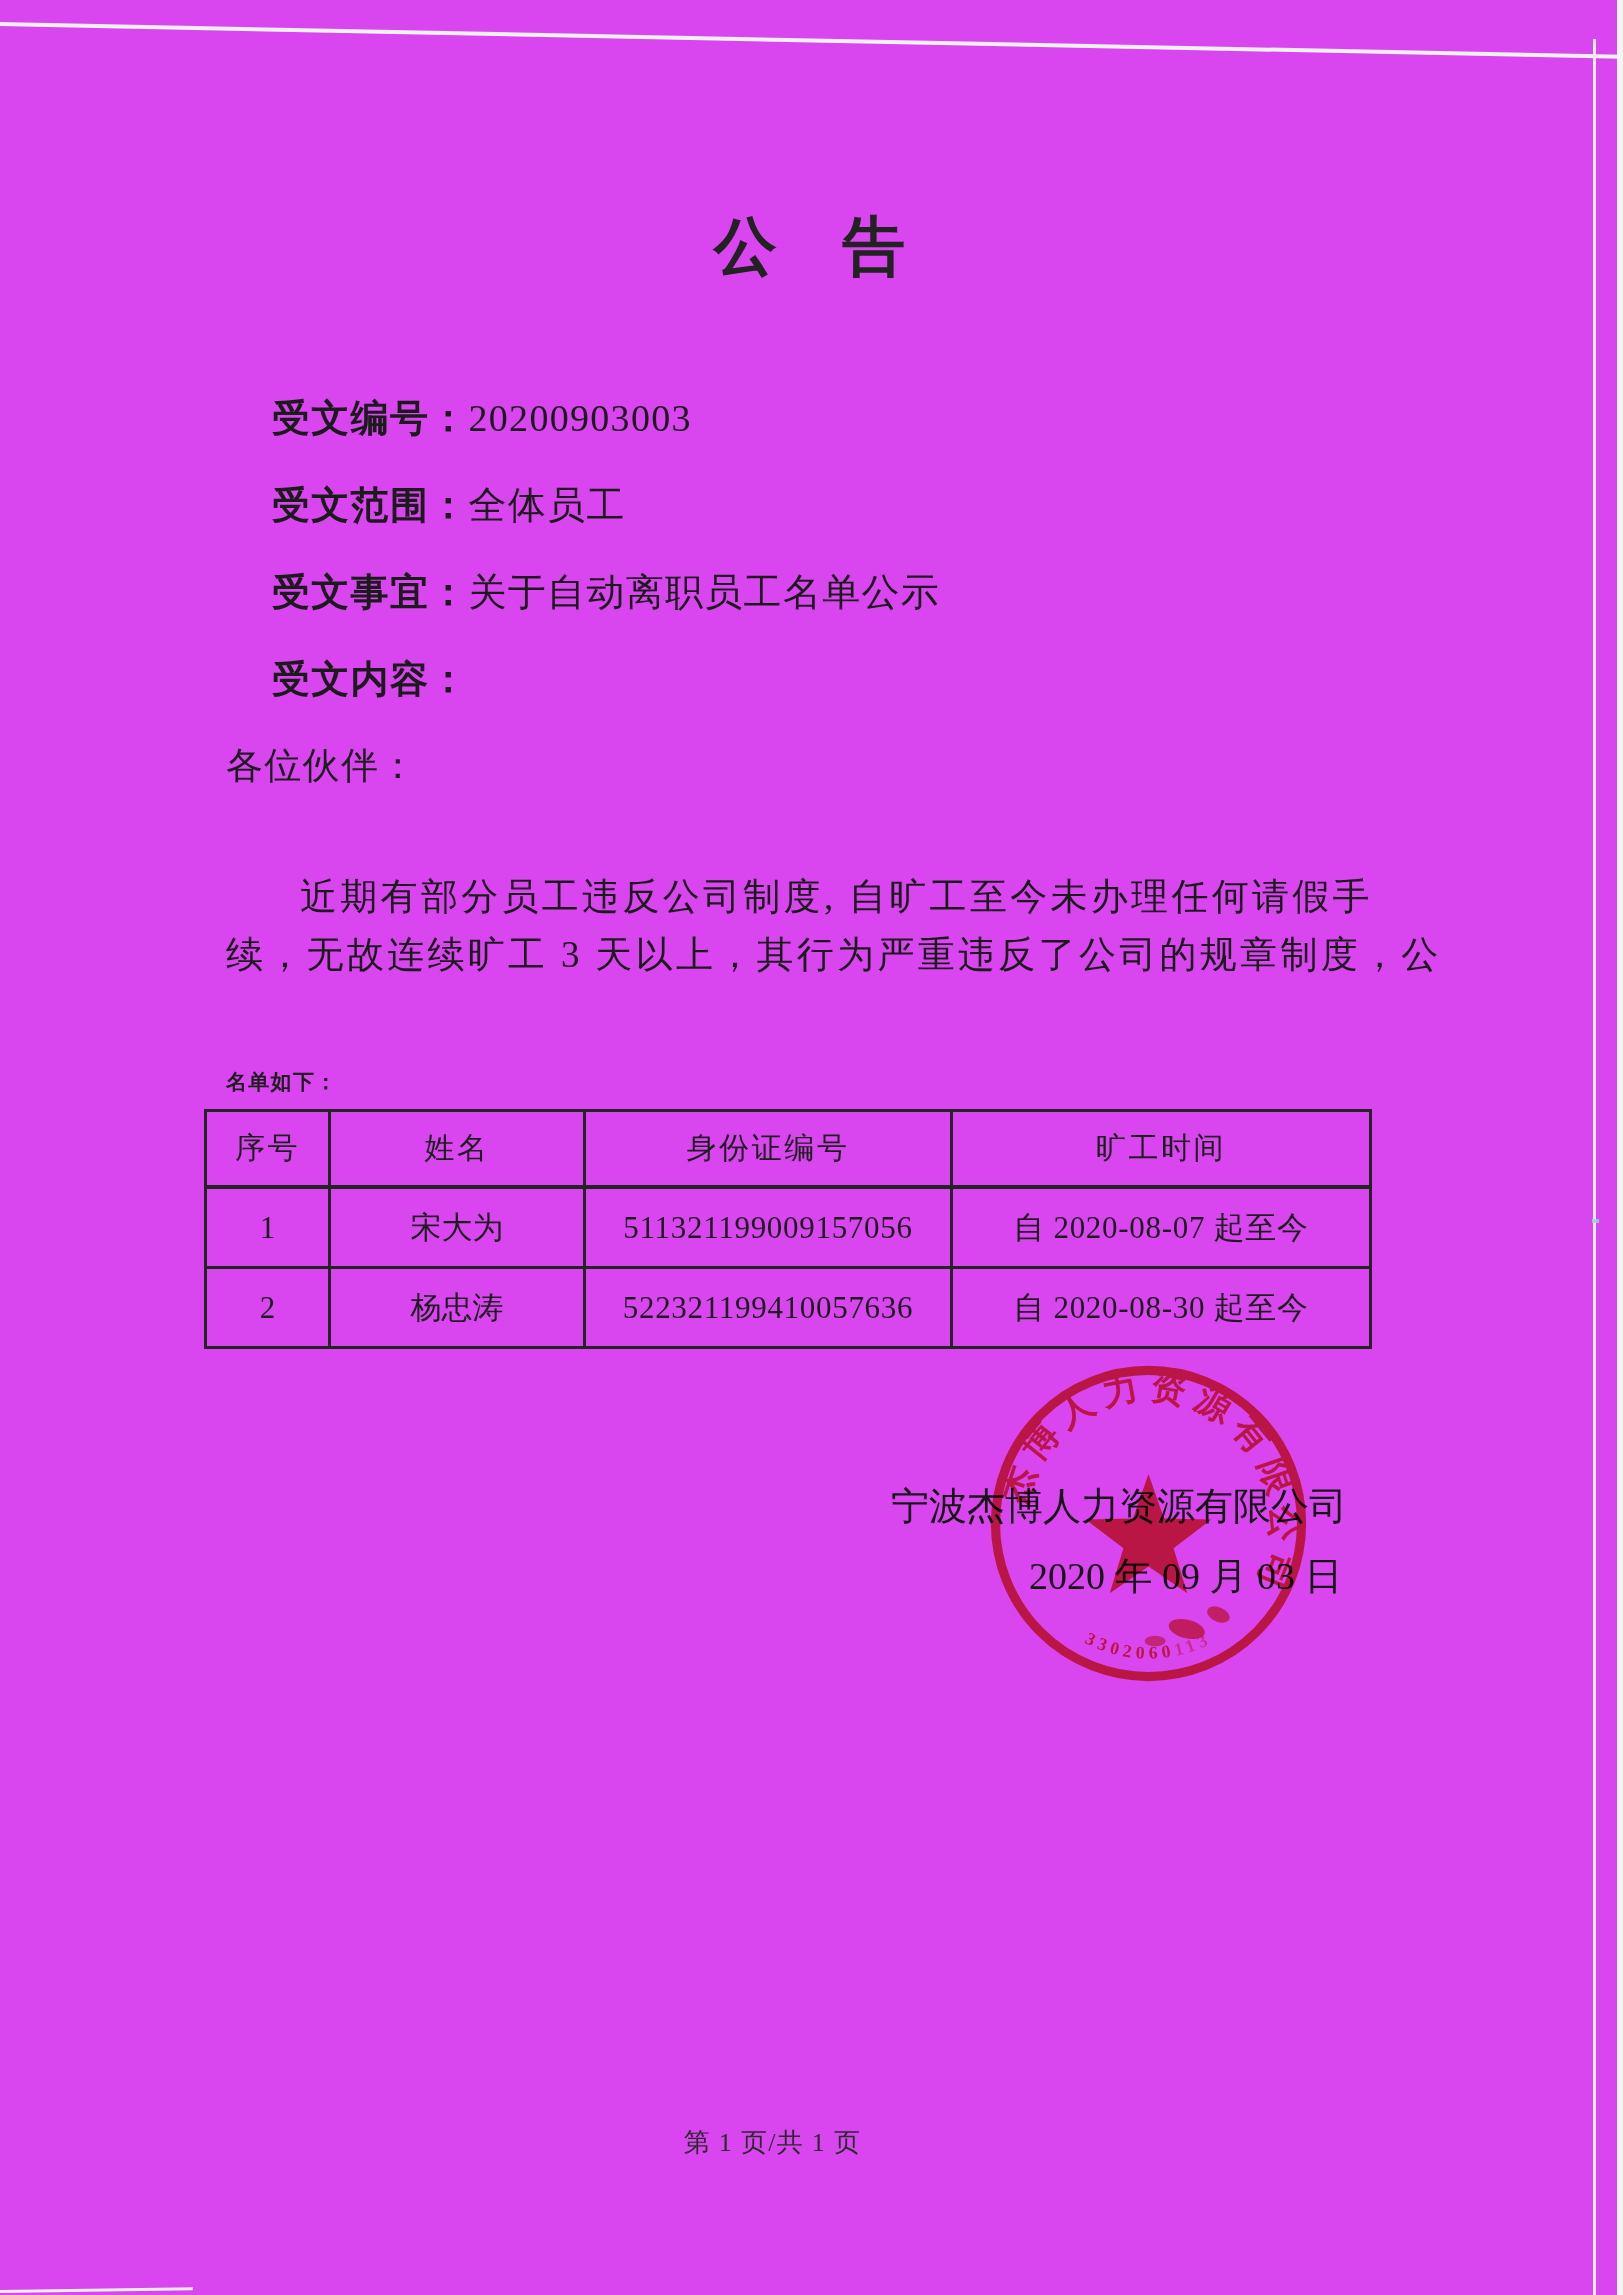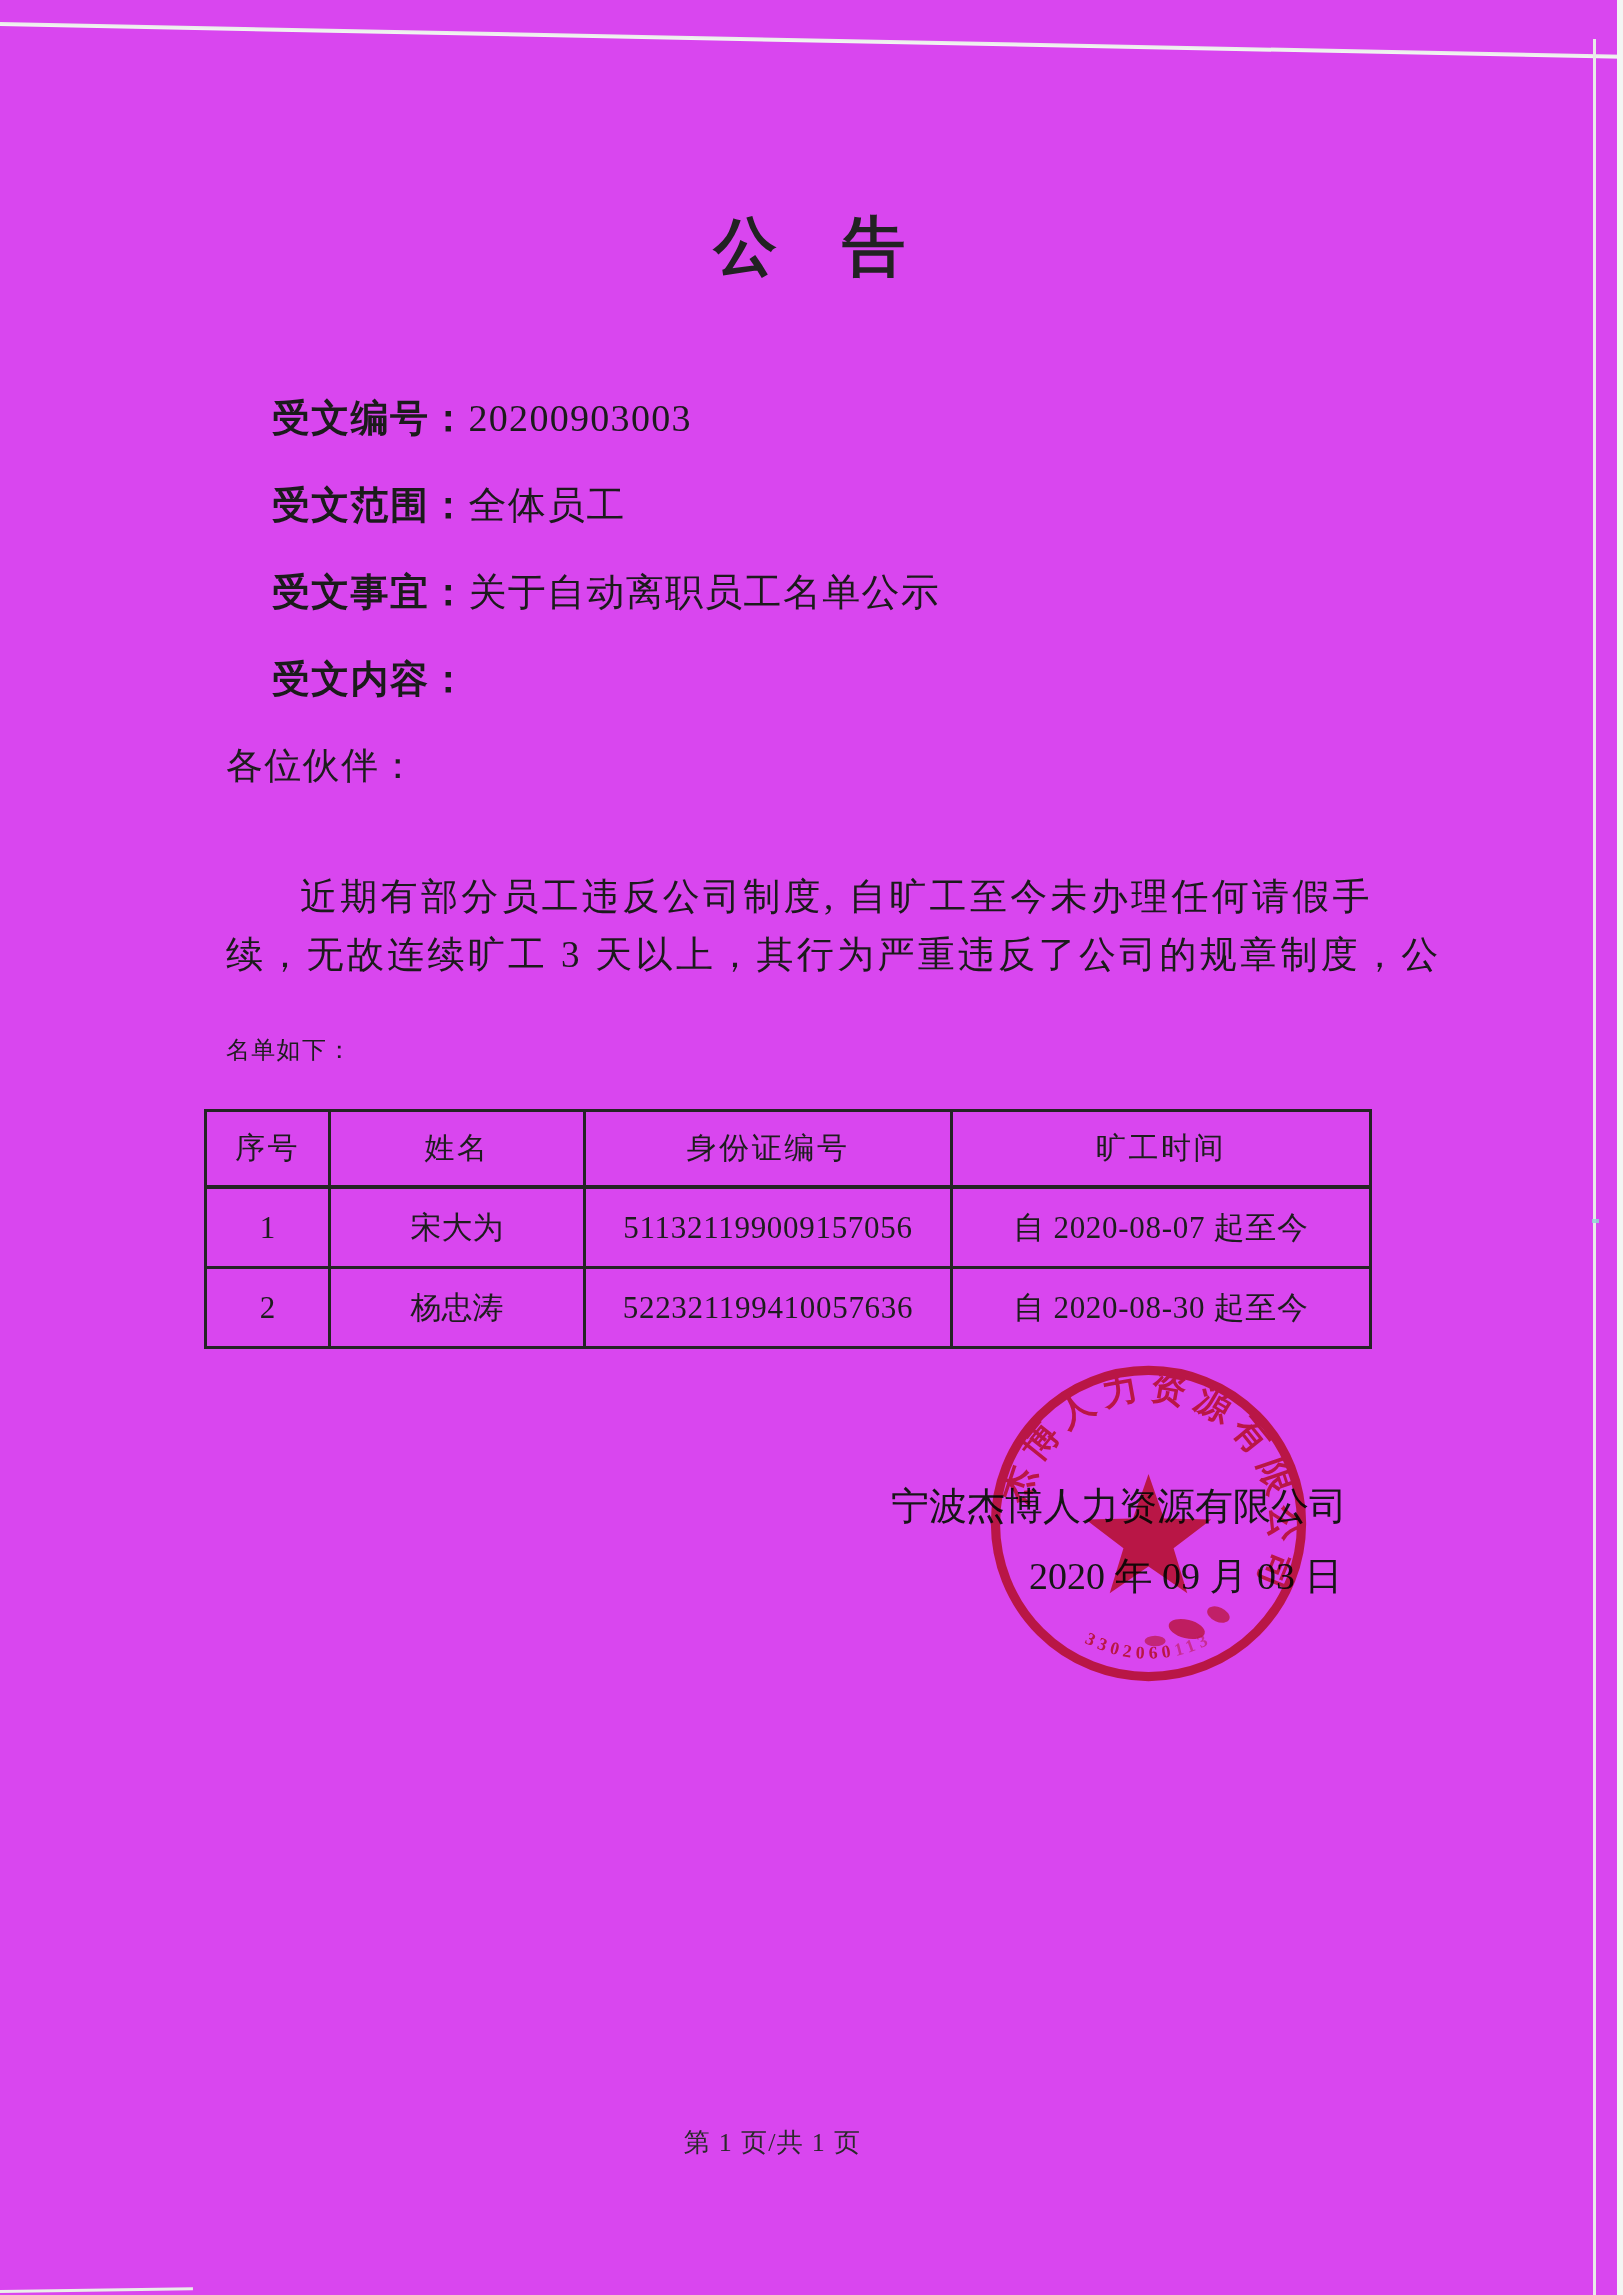--- a/index.html
+++ b/index.html
@@ -94,23 +94,23 @@
     letter-spacing: 3.3px;
     white-space: nowrap;
     color: #1b1b1b;
   }
   .bl1 { left: 300px; top: 872px; }
   .bl2 { left: 226px; top: 930px; }
   .bl3 { left: 226px; top: 996px; }
 
   .list-intro {
     position: absolute;
-    left: 226px; top: 1034px;
-    font-size: 24px;
-    font-weight: 400;
+    left: 226px; top: 1068px;
+    font-size: 21px;
+    font-weight: 700;
     letter-spacing: 1.3px;
   }
 
   table.roster {
     position: absolute;
     left: 204px; top: 1109px;
     width: 1165px;
     border-collapse: collapse;
     table-layout: fixed;
   }

